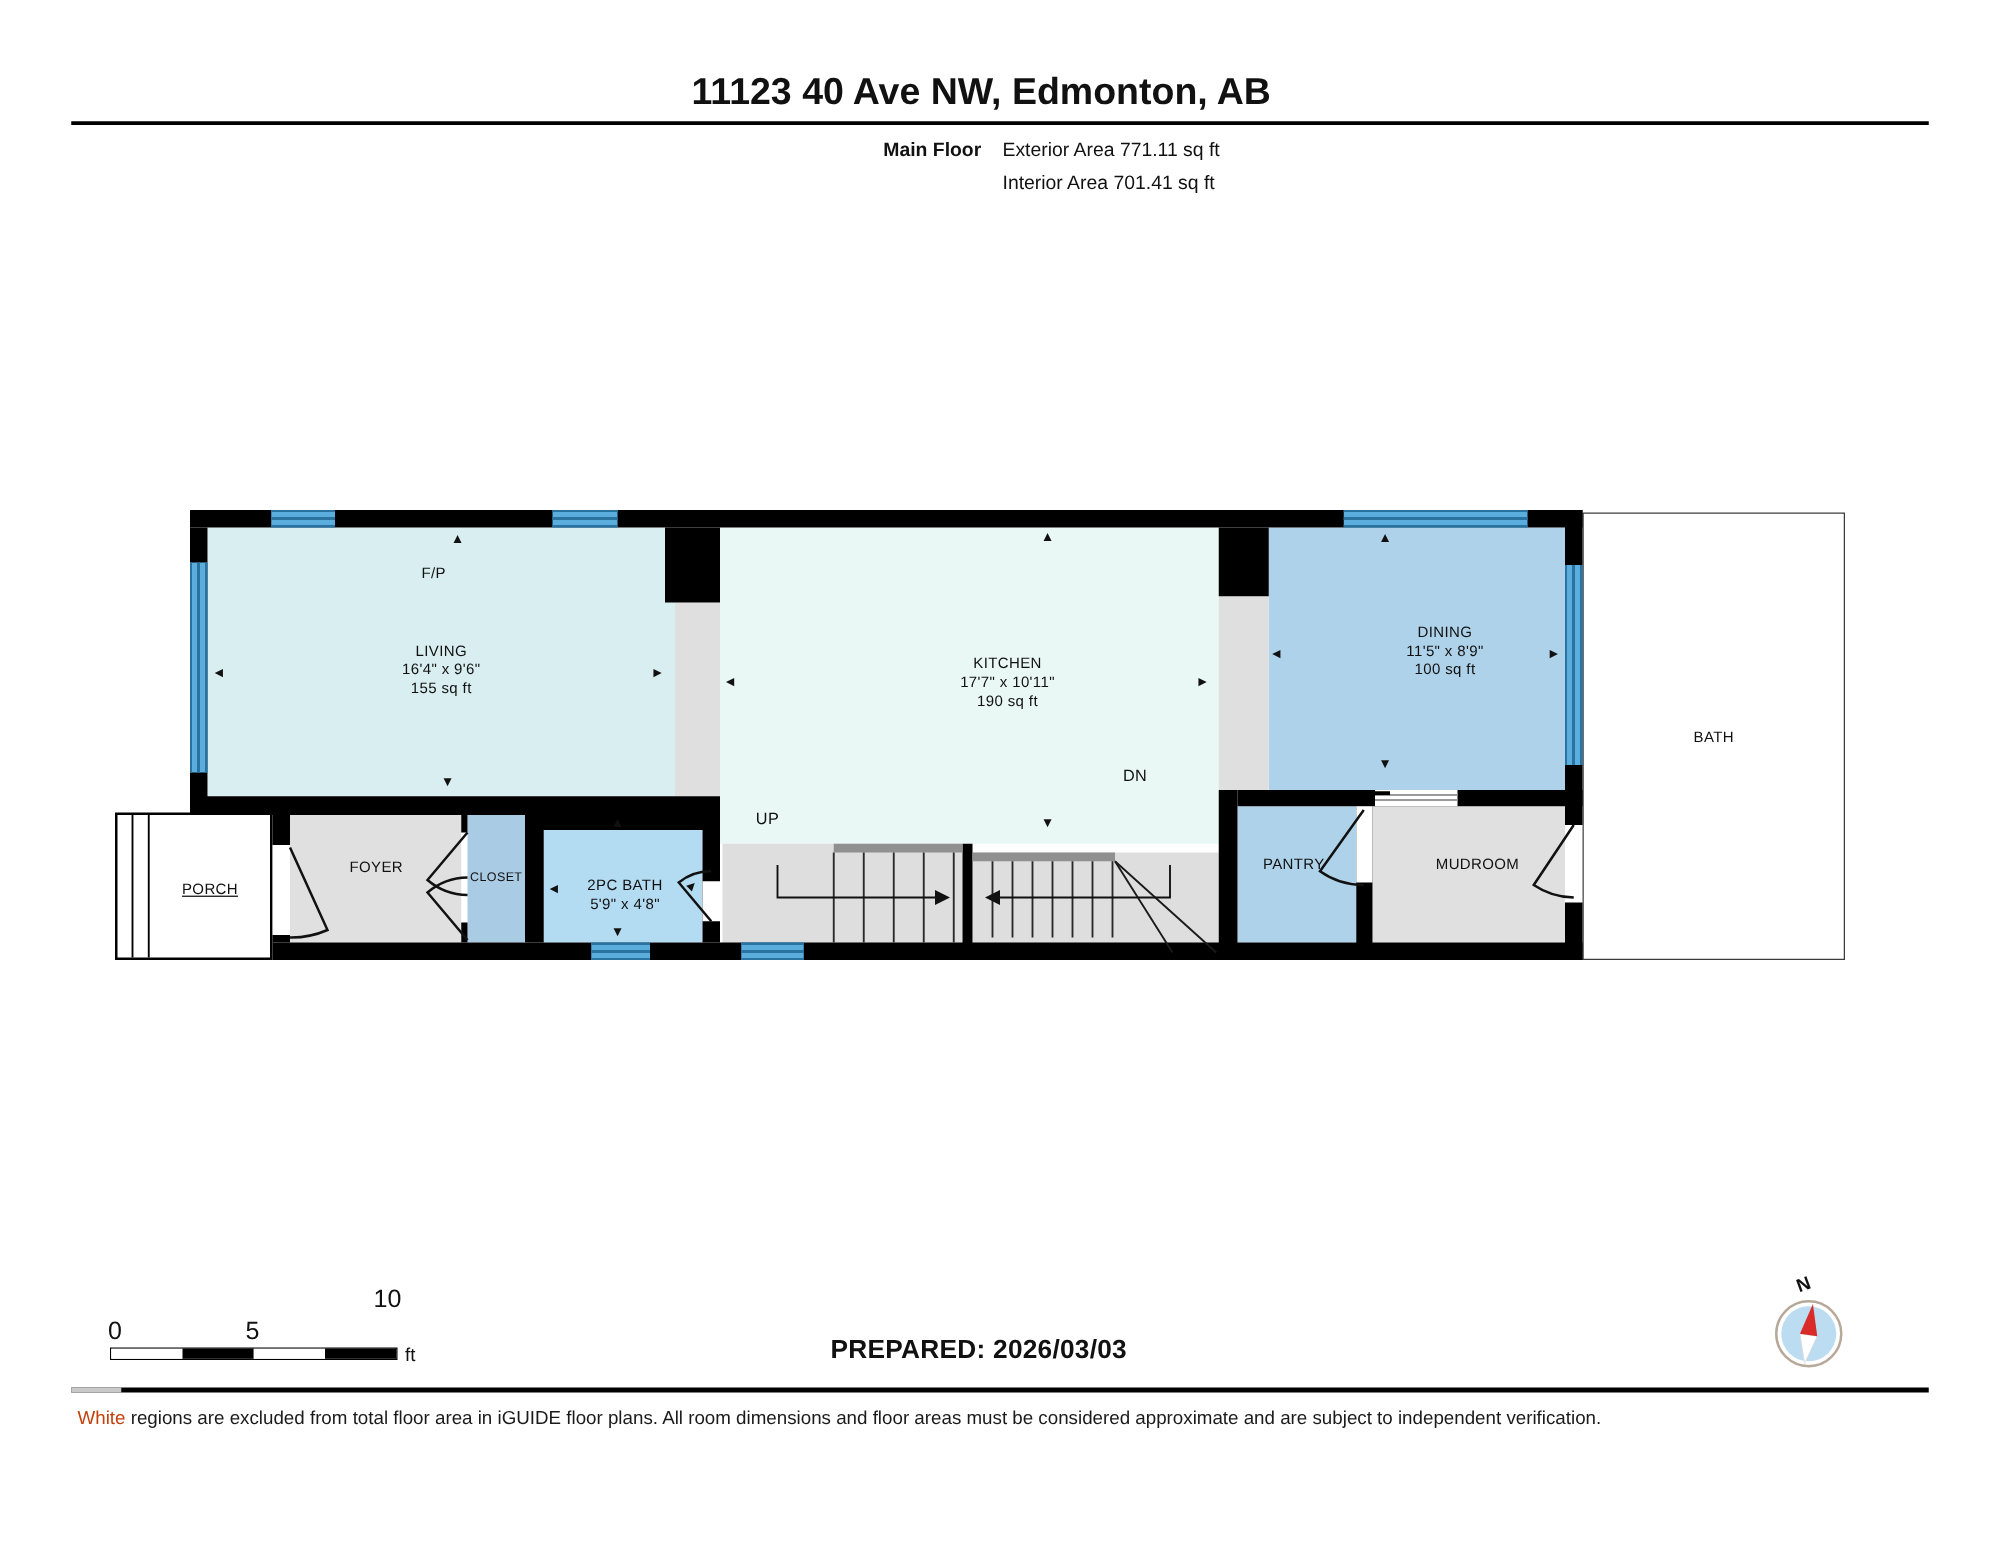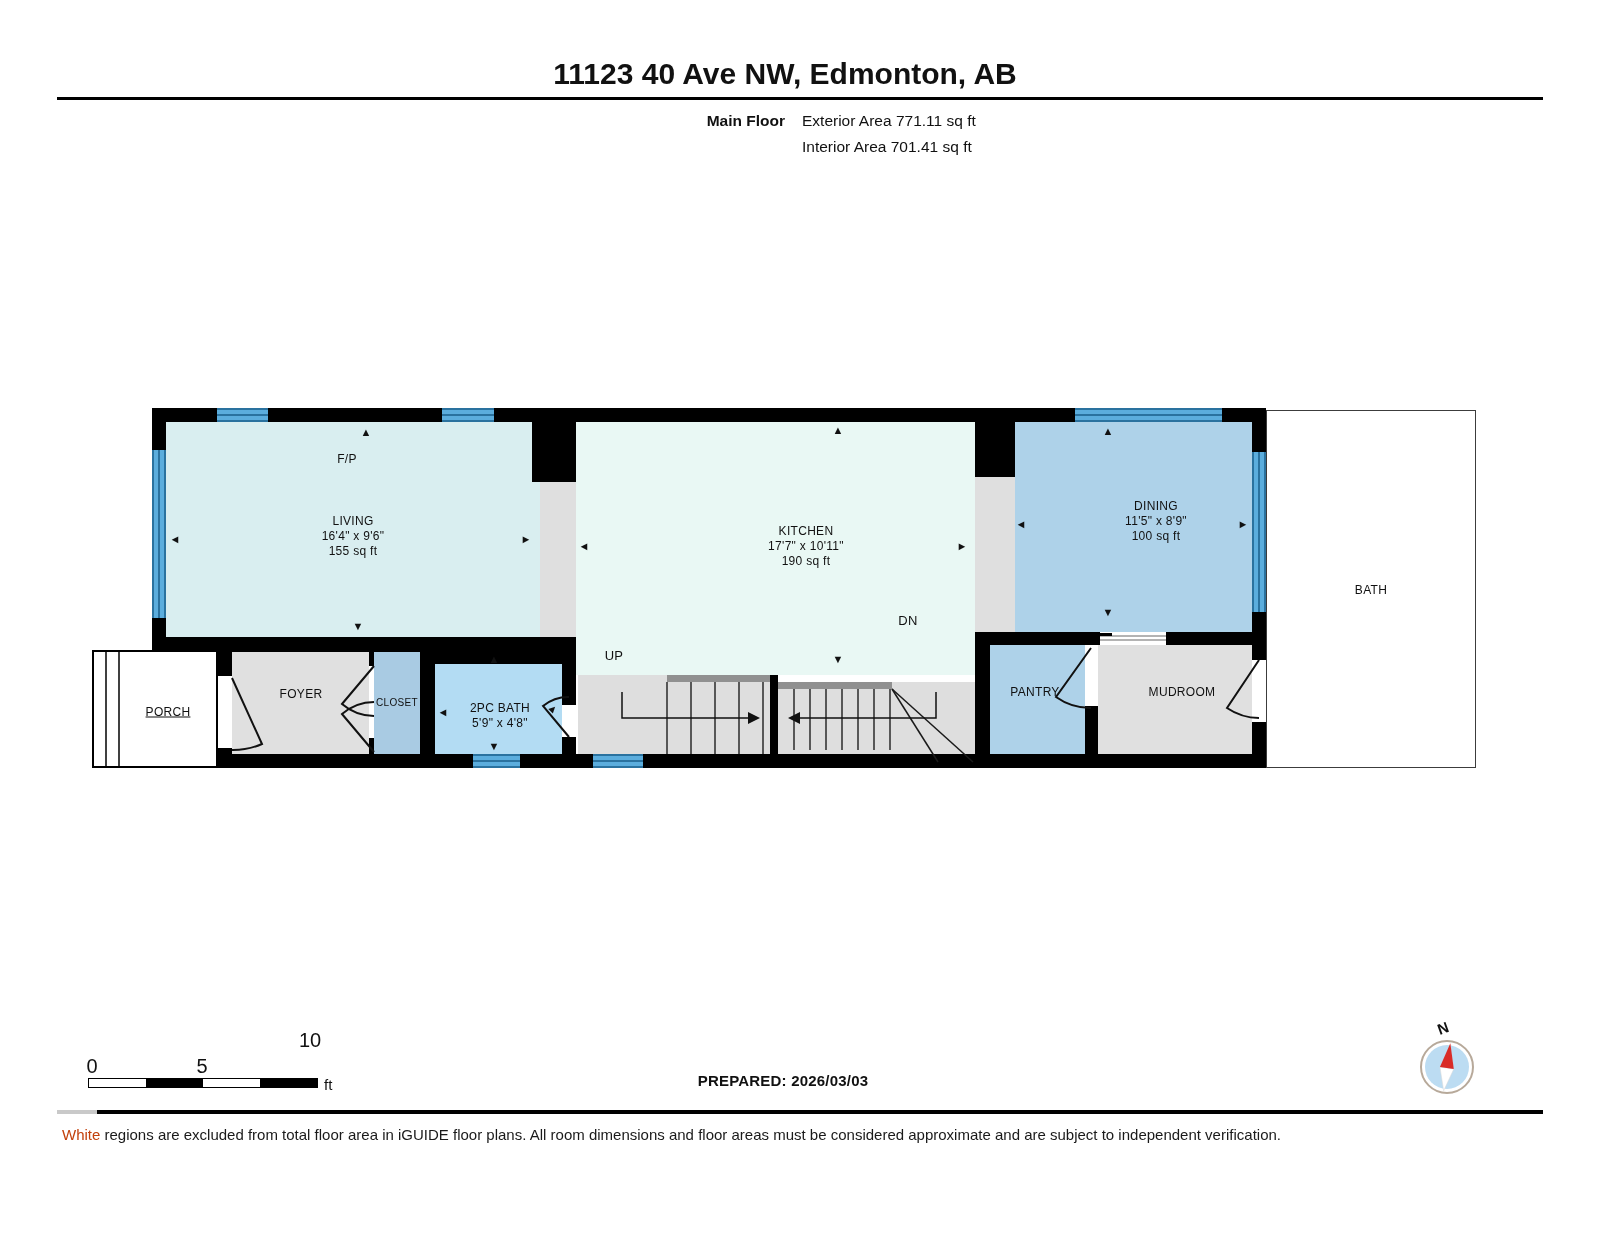--- a/index.html
+++ b/index.html
@@ -26,21 +26,21 @@
          font-size:30px;font-weight:bold;white-space:nowrap;}
   .hrule{position:absolute;background:#000;}
   .subhead{position:absolute;font-size:15.5px;white-space:nowrap;text-align:right;}
   #floor-label{font-weight:bold;}
   #scale-bar{position:absolute;left:88px;top:1078px;width:230px;height:10px;
              border:1.5px solid #000;box-sizing:border-box;display:flex;}
   #scale-bar div{height:100%;}
   .sb-num{position:absolute;transform:translate(-50%,-50%);font-size:20px;}
   #scale-unit{position:absolute;left:324px;top:1084px;transform:translateY(-50%);font-size:15px;}
   #prepared{position:absolute;left:783px;top:1080px;transform:translate(-50%,-50%);
-            font-size:15px;font-weight:600;letter-spacing:.2px;}
+            font-size:21px;font-weight:600;letter-spacing:.2px;}
   #compass-n{position:absolute;left:1443px;top:1028px;transform:translate(-50%,-50%) rotate(-20deg);
              font-size:15px;font-weight:600;}
   #footer-text{position:absolute;left:62px;top:1126px;font-size:15px;white-space:nowrap;}
   #footer-lead{color:#c2410c;}
   #footer-rest{color:#1a1a1a;}
 </style>
 </head>
 <body>
 
 <div id="title">11123 40 Ave NW, Edmonton, AB</div>

